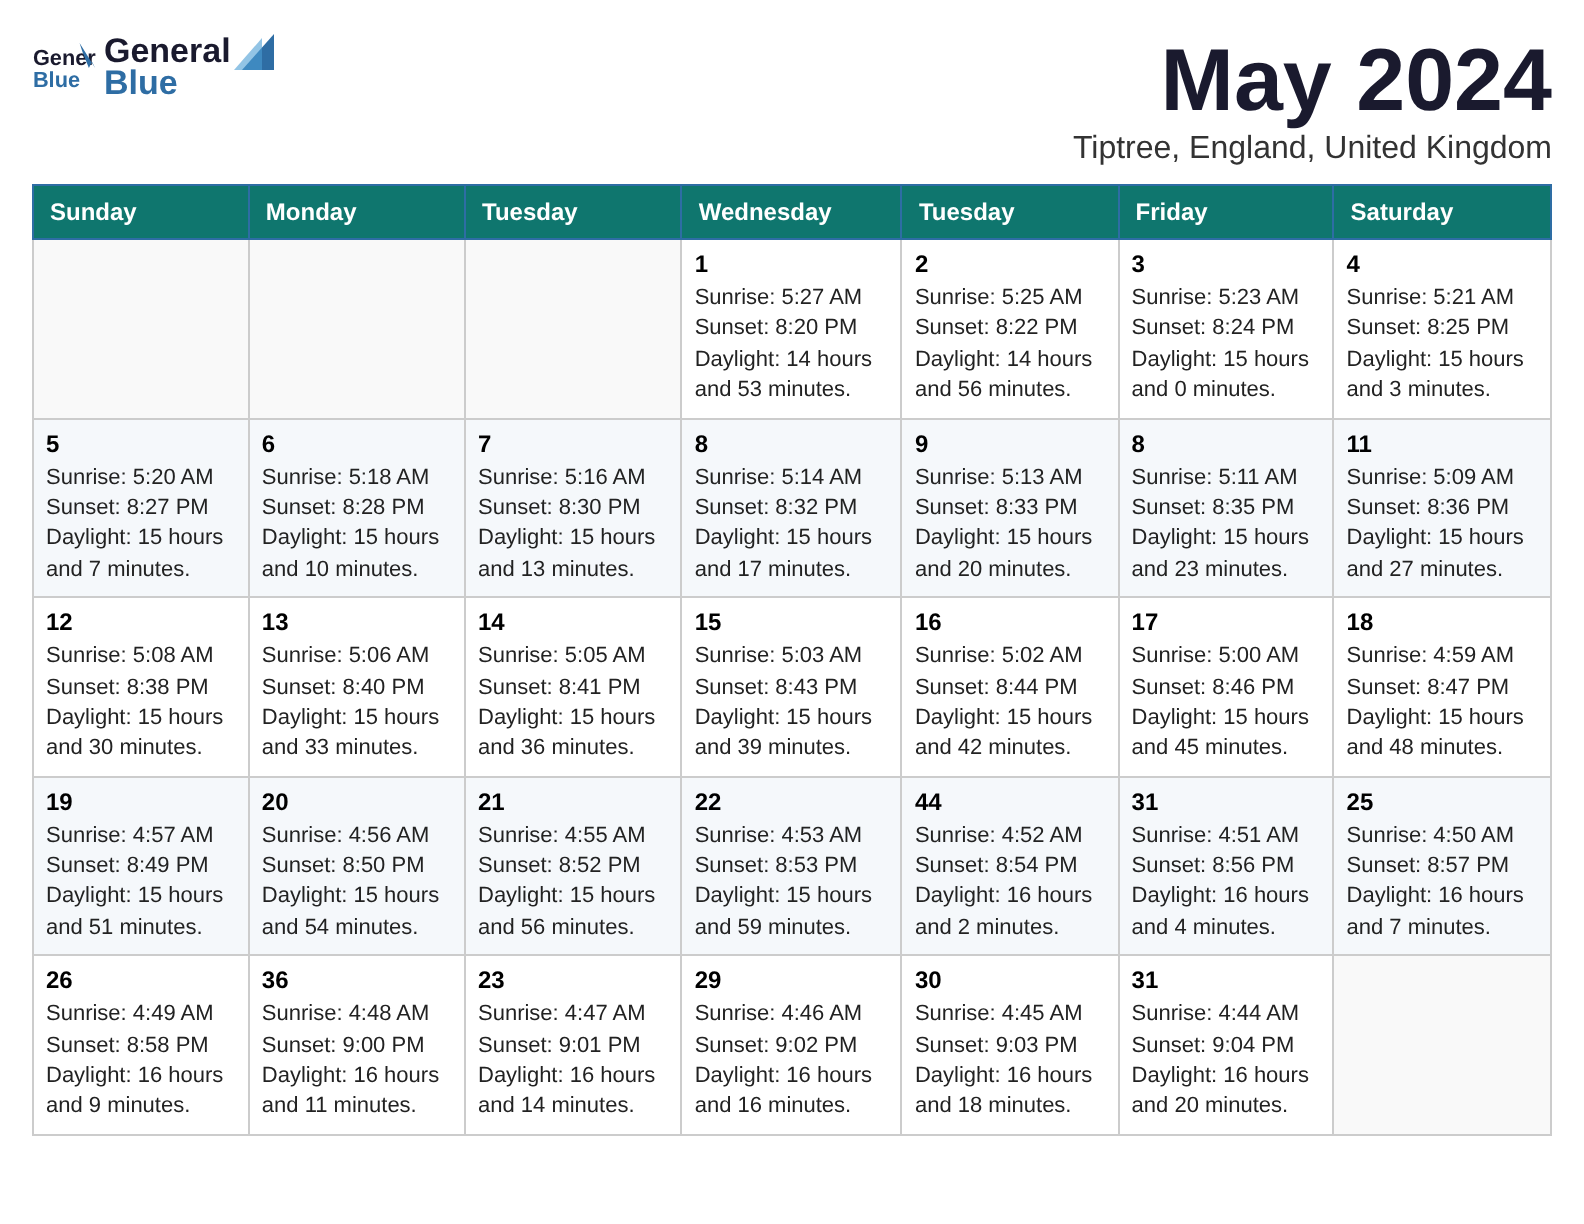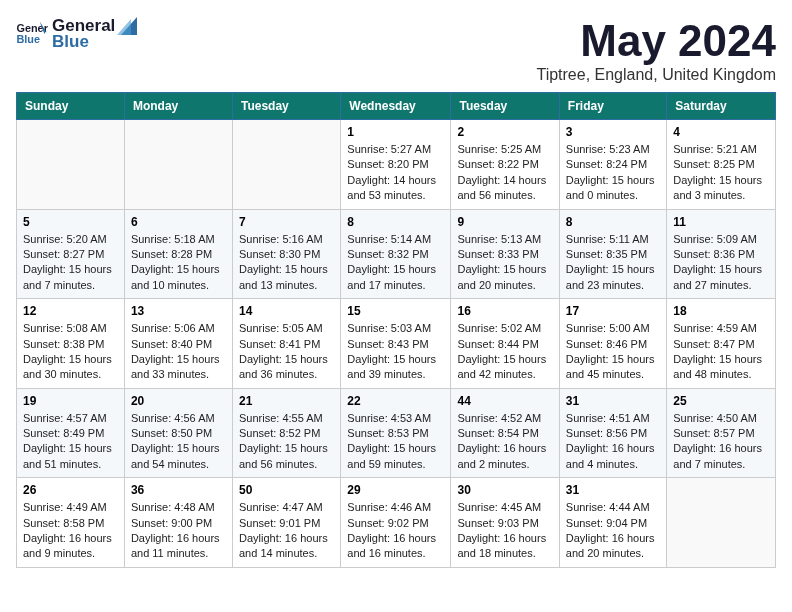--- a/index.html
+++ b/index.html
@@ -230,21 +230,21 @@
       <tr>
         <td>
           <span class="day-number">26</span>
           <div class="day-info">Sunrise: 4:49 AM<br>Sunset: 8:58 PM<br>Daylight: 16 hours and 9 minutes.</div>
         </td>
         <td>
           <span class="day-number">36</span>
           <div class="day-info">Sunrise: 4:48 AM<br>Sunset: 9:00 PM<br>Daylight: 16 hours and 11 minutes.</div>
         </td>
         <td>
-          <span class="day-number">50</span>
+          <span class="day-number">23</span>
           <div class="day-info">Sunrise: 4:47 AM<br>Sunset: 9:01 PM<br>Daylight: 16 hours and 14 minutes.</div>
         </td>
         <td>
           <span class="day-number">29</span>
           <div class="day-info">Sunrise: 4:46 AM<br>Sunset: 9:02 PM<br>Daylight: 16 hours and 16 minutes.</div>
         </td>
         <td>
           <span class="day-number">30</span>
           <div class="day-info">Sunrise: 4:45 AM<br>Sunset: 9:03 PM<br>Daylight: 16 hours and 18 minutes.</div>
         </td>

